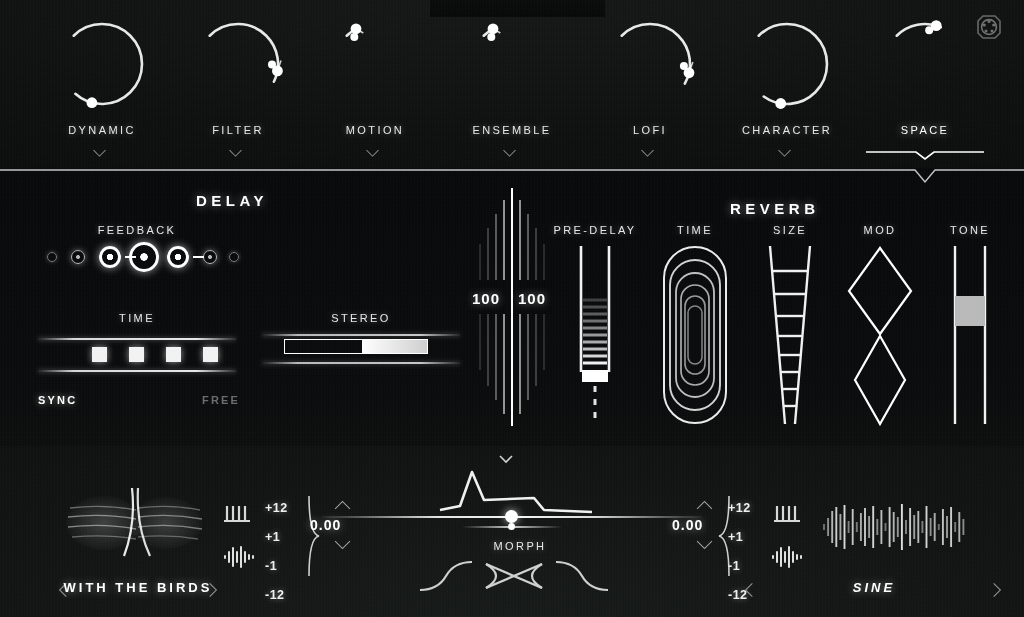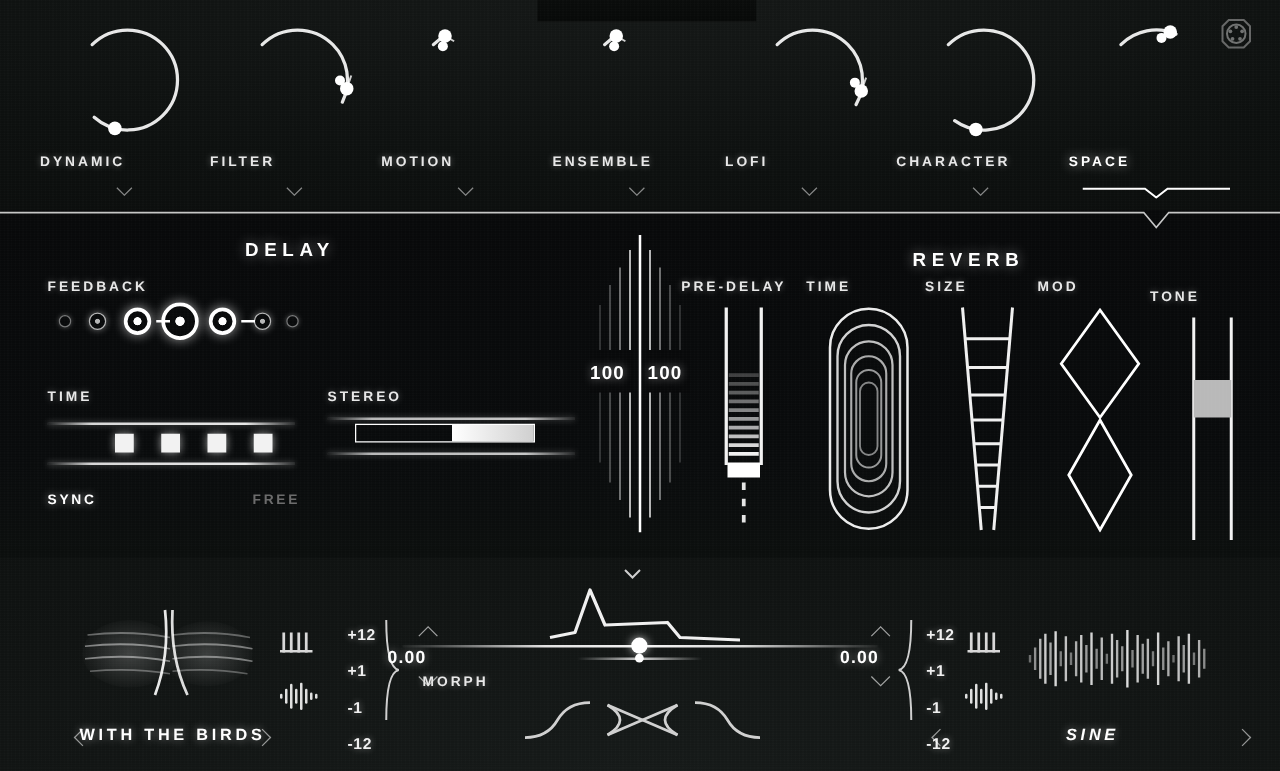--- a/index.html
+++ b/index.html
@@ -10,22 +10,22 @@
     color:#fff;
     background:#0c0e0d;
   }
   .noise{
     position:absolute; inset:0; pointer-events:none; z-index:60; opacity:.5;
     background-image:
       repeating-linear-gradient(0deg, rgba(255,255,255,.022) 0 1px, rgba(0,0,0,0) 1px 2px),
       repeating-linear-gradient(90deg, rgba(255,255,255,.018) 0 1px, rgba(0,0,0,0) 1px 3px);
   }
   .lbl{
-    font-size:11px; letter-spacing:2.4px; font-weight:bold;
-    text-align:left; white-space:nowrap;
+    font-size:11px; letter-spacing:2.4px; font-weight:normal;
+    text-align:center; white-space:nowrap;
     color:#e8e8e8;
     text-shadow:0 0 6px rgba(255,255,255,.35);
   }
 
   
   #topbar{
     position:absolute; left:0; top:0; width:1024px; height:168px;
     background:
       radial-gradient(120% 150% at 50% 0%, #151817 0%, #0d100f 55%, #0a0c0b 100%);
   }
@@ -142,21 +142,21 @@
     border-left:1.6px solid rgba(255,255,255,.55);
     border-bottom:1.6px solid rgba(255,255,255,.55);
   }
   .arrow.l::before{ transform:rotate(45deg); }
   .arrow.r::before{ transform:rotate(-135deg); left:1px; }
 
   .pitchcol{ position:absolute; width:46px; }
   .pitchcol div{
     font-size:12.5px; font-weight:bold; letter-spacing:.5px;
     color:#f0f0f0; text-shadow:0 0 6px rgba(255,255,255,.4);
-    height:29px; line-height:29px;margin-left:13px;
+    height:29px; line-height:29px;
   }
   .stepper{ position:absolute; width:68px; }
   .stepper .val{
     font-size:14px; font-weight:bold; letter-spacing:1px; color:#fff;
     text-shadow:0 0 8px rgba(255,255,255,.45);
   }
   .vchev{ position:relative; width:22px; height:11px; margin:0 auto; }
   .vchev::before{
     content:""; position:absolute; left:4px; top:1px; width:10px; height:10px;
     border-top:1.6px solid rgba(255,255,255,.6);
@@ -425,21 +425,21 @@
     <div style="display:flex;justify-content:center;">
       <svg width="70" height="182" viewBox="0 0 70 182">
         <g fill="none" stroke="#ffffff" stroke-width="2.2">
           <path d="M35 4 L66 47 L35 90 L4 47 Z"></path>
           <path d="M35 92 L60 136 L35 180 L10 136 Z"></path>
         </g>
       </svg>
     </div>
   </div>
 
-  <div class="ctl" style="left:920px; top:64px; width:100px;">
+  <div class="ctl" style="left:920px; top:56px; width:100px;">
     <div class="lbl">TONE</div>
     <div style="display:flex;justify-content:center;">
       <svg width="56" height="182" viewBox="0 0 56 182">
         <line x1="13" y1="2" x2="13" y2="180" stroke="#f2f2f2" stroke-width="2.4"></line>
         <line x1="43" y1="2" x2="43" y2="180" stroke="#f2f2f2" stroke-width="2.4"></line>
         <rect x="13" y="52" width="30" height="30" fill="#b9b9b9"></rect>
       </svg>
     </div>
   </div>
 

